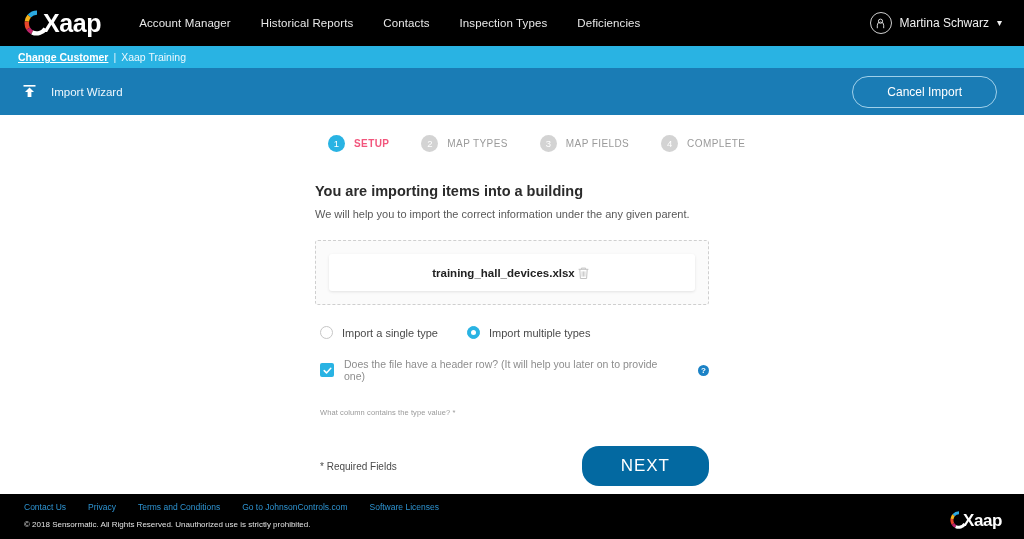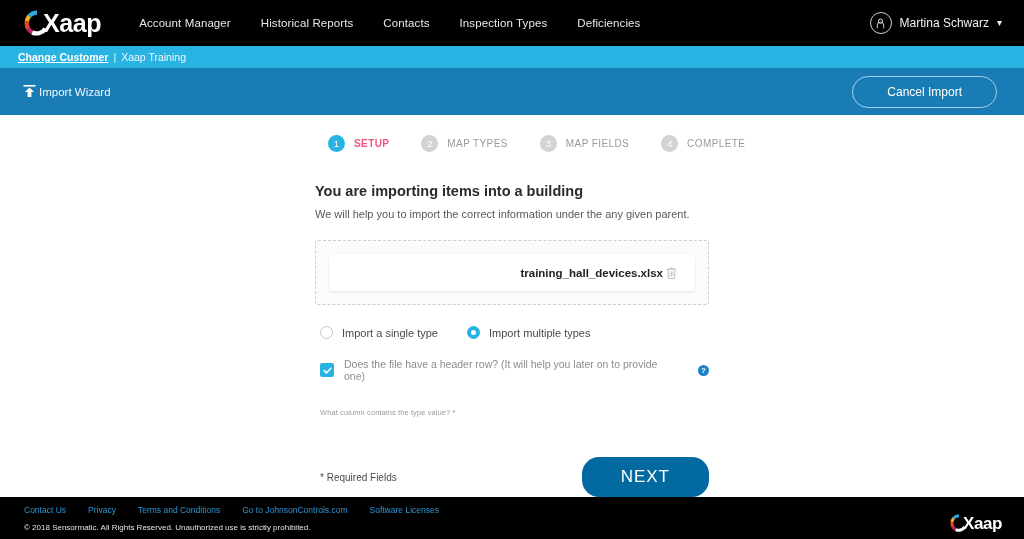--- a/index.html
+++ b/index.html
@@ -88,21 +88,21 @@
   
   .wizbar {
     height: 47px;
     background: #1a7cb5;
     display: flex;
     align-items: center;
     padding: 0 22px;
     flex: 0 0 auto;
     position: relative;
   }
-  .wiz-left { display: flex; align-items: center; gap: 2px; }
+  .wiz-left { display: flex; align-items: center; gap: 14px; }
   .wiz-title { color: #eef7fc; font-size: 11.5px; }
   .cancel-btn {
     position: absolute;
     right: 27px;
     border: 1px solid #9fd0ea;
     border-radius: 16px;
     color: #ffffff;
     font-size: 12px;
     padding: 8px 34px;
     background: transparent;
@@ -168,21 +168,21 @@
     border-radius: 3px;
     padding: 13px;
     margin-bottom: 21px;
   }
   .filecard {
     background: #ffffff;
     border-radius: 3px;
     height: 37px;
     display: flex;
     align-items: center;
-    justify-content: flex-end;
+    justify-content: center;
     padding: 0 15px;
     box-shadow: 0 1px 3px rgba(0,0,0,0.10);
   }
   .filename { font-size: 11.5px; font-weight: 700; color: #222222; }
   .trash-btn {
     background: none; border: none; cursor: pointer;
     padding: 2px; line-height: 0;
   }
 
   
@@ -239,21 +239,21 @@
     display: flex; align-items: center; justify-content: center;
     margin-left: 7px;
     cursor: pointer;
     flex: 0 0 auto;
   }
 
   
   .field {
     width: 356px;
     margin-left: 5px;
-    margin-bottom: 40px;
+    margin-bottom: 29px;
   }
   .field-label {
     font-size: 7.5px;
     color: #9a9a9a;
     margin-bottom: 3px;
     letter-spacing: 0.1px;
   }
   .field-input {
     border-bottom: 1.5px solid #29b3e3;
     padding-bottom: 4px;

